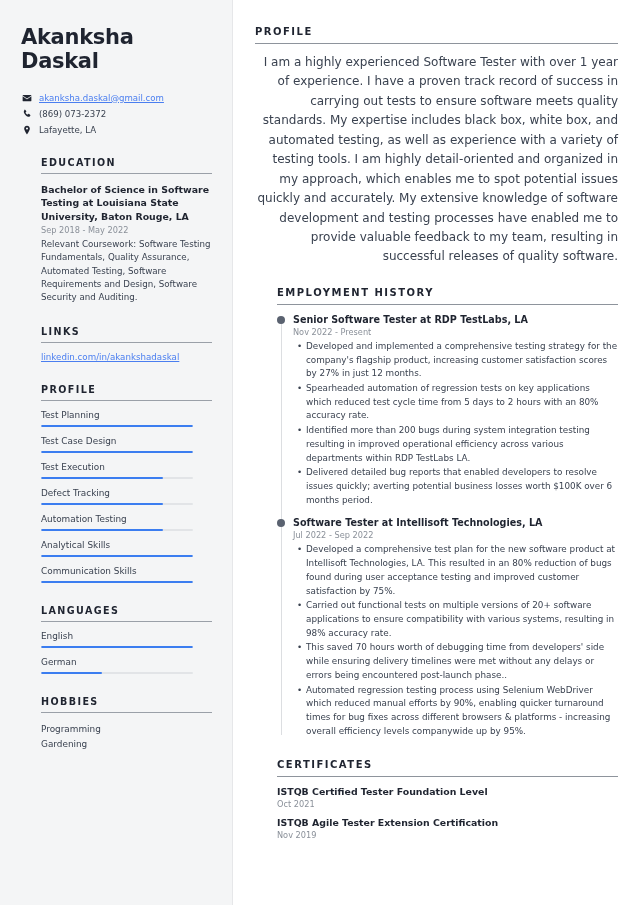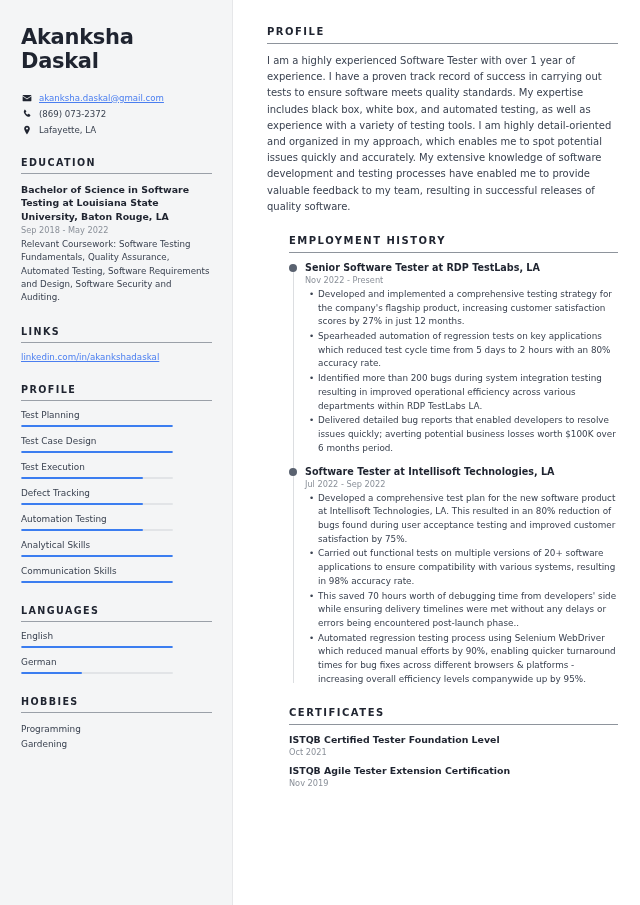--- a/index.html
+++ b/index.html
@@ -3,21 +3,21 @@
 <meta charset="utf-8">
 <style>
   * { box-sizing: border-box; margin: 0; padding: 0; }
   html, body { width: 640px; height: 905px; }
   body {
     font-family: "DejaVu Sans", sans-serif;
     background: #ffffff;
     color: #2c3440;
     font-size: 9px;
   }
-  .resume { display: flex; width: 640px; height: 905px; gap: 12px; }
+  .resume { display: flex; width: 640px; height: 905px; }
 
   
   .sidebar {
     width: 233px;
     background: #f4f5f6;
     padding: 26px 20px 0 21px;
     border-right: 1px solid #e6e7e9;
   }
   .name {
     font-size: 21px;
@@ -42,21 +42,21 @@
   }
   .contact-row .ico {
     width: 11px; height: 11px;
     display: flex; align-items: center; justify-content: center;
     flex: 0 0 11px;
     color: #1f2430;
   }
   .contact-row .ico svg { width: 10px; height: 10px; fill: #1f2430; }
   .link-blue { color: #4a7ef0; text-decoration: underline; }
 
-  .sb-section { margin-top: 22px; }
+  .sb-section { margin-top: 22px; margin-left: 20px; }
   .sb-head {
     font-size: 9.6px;
     font-weight: bold;
     letter-spacing: 1.4px;
     color: #1f2430;
     padding-bottom: 5px;
   }
   .rule { height: 1px; background: #9aa0a8; margin-bottom: 9px; }
 
   .edu-deg {
@@ -112,24 +112,24 @@
   }
   .m-head {
     font-size: 10px;
     font-weight: bold;
     letter-spacing: 1.5px;
     color: #1f2430;
     padding-bottom: 6px;
   }
   .m-rule { height: 1px; background: #8e949c; margin-bottom: 9px; }
   .profile-text {
-    font-size: 10px;
+    font-size: 12px;
     line-height: 1.62;
     color: #3a4250;
-    text-align: left;
+    text-align: right;
   }
   .m-section { margin-top: 20px; margin-left: 22px; }
 
   .timeline { position: relative; padding-left: 16px; }
   .timeline::before {
     content: "";
     position: absolute;
     left: 3.5px; top: 6px; bottom: 4px;
     width: 1px;
     background: #dcdee1;

